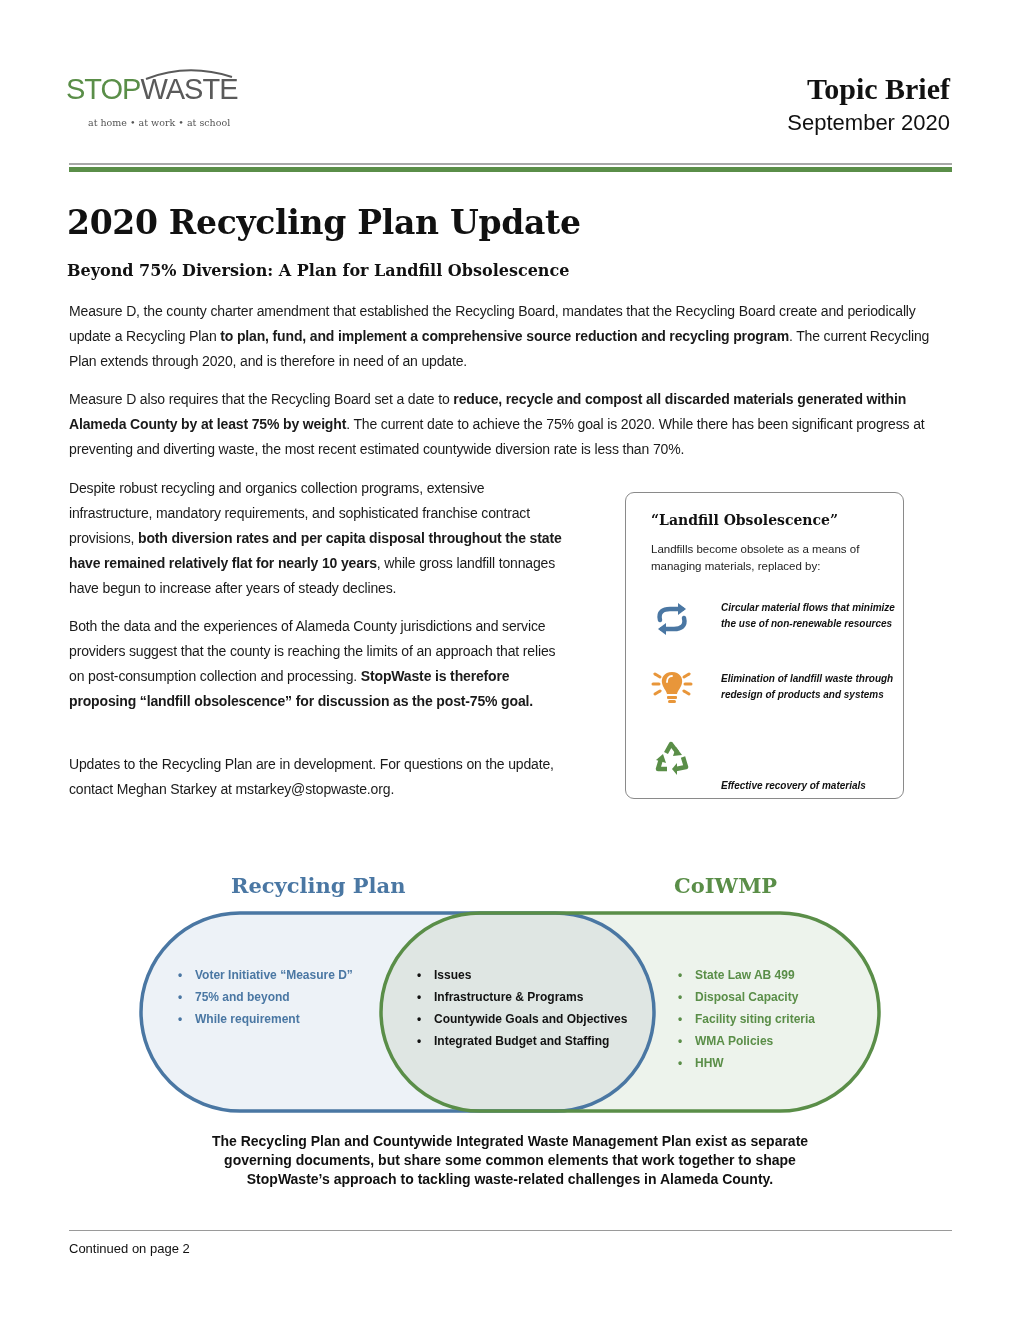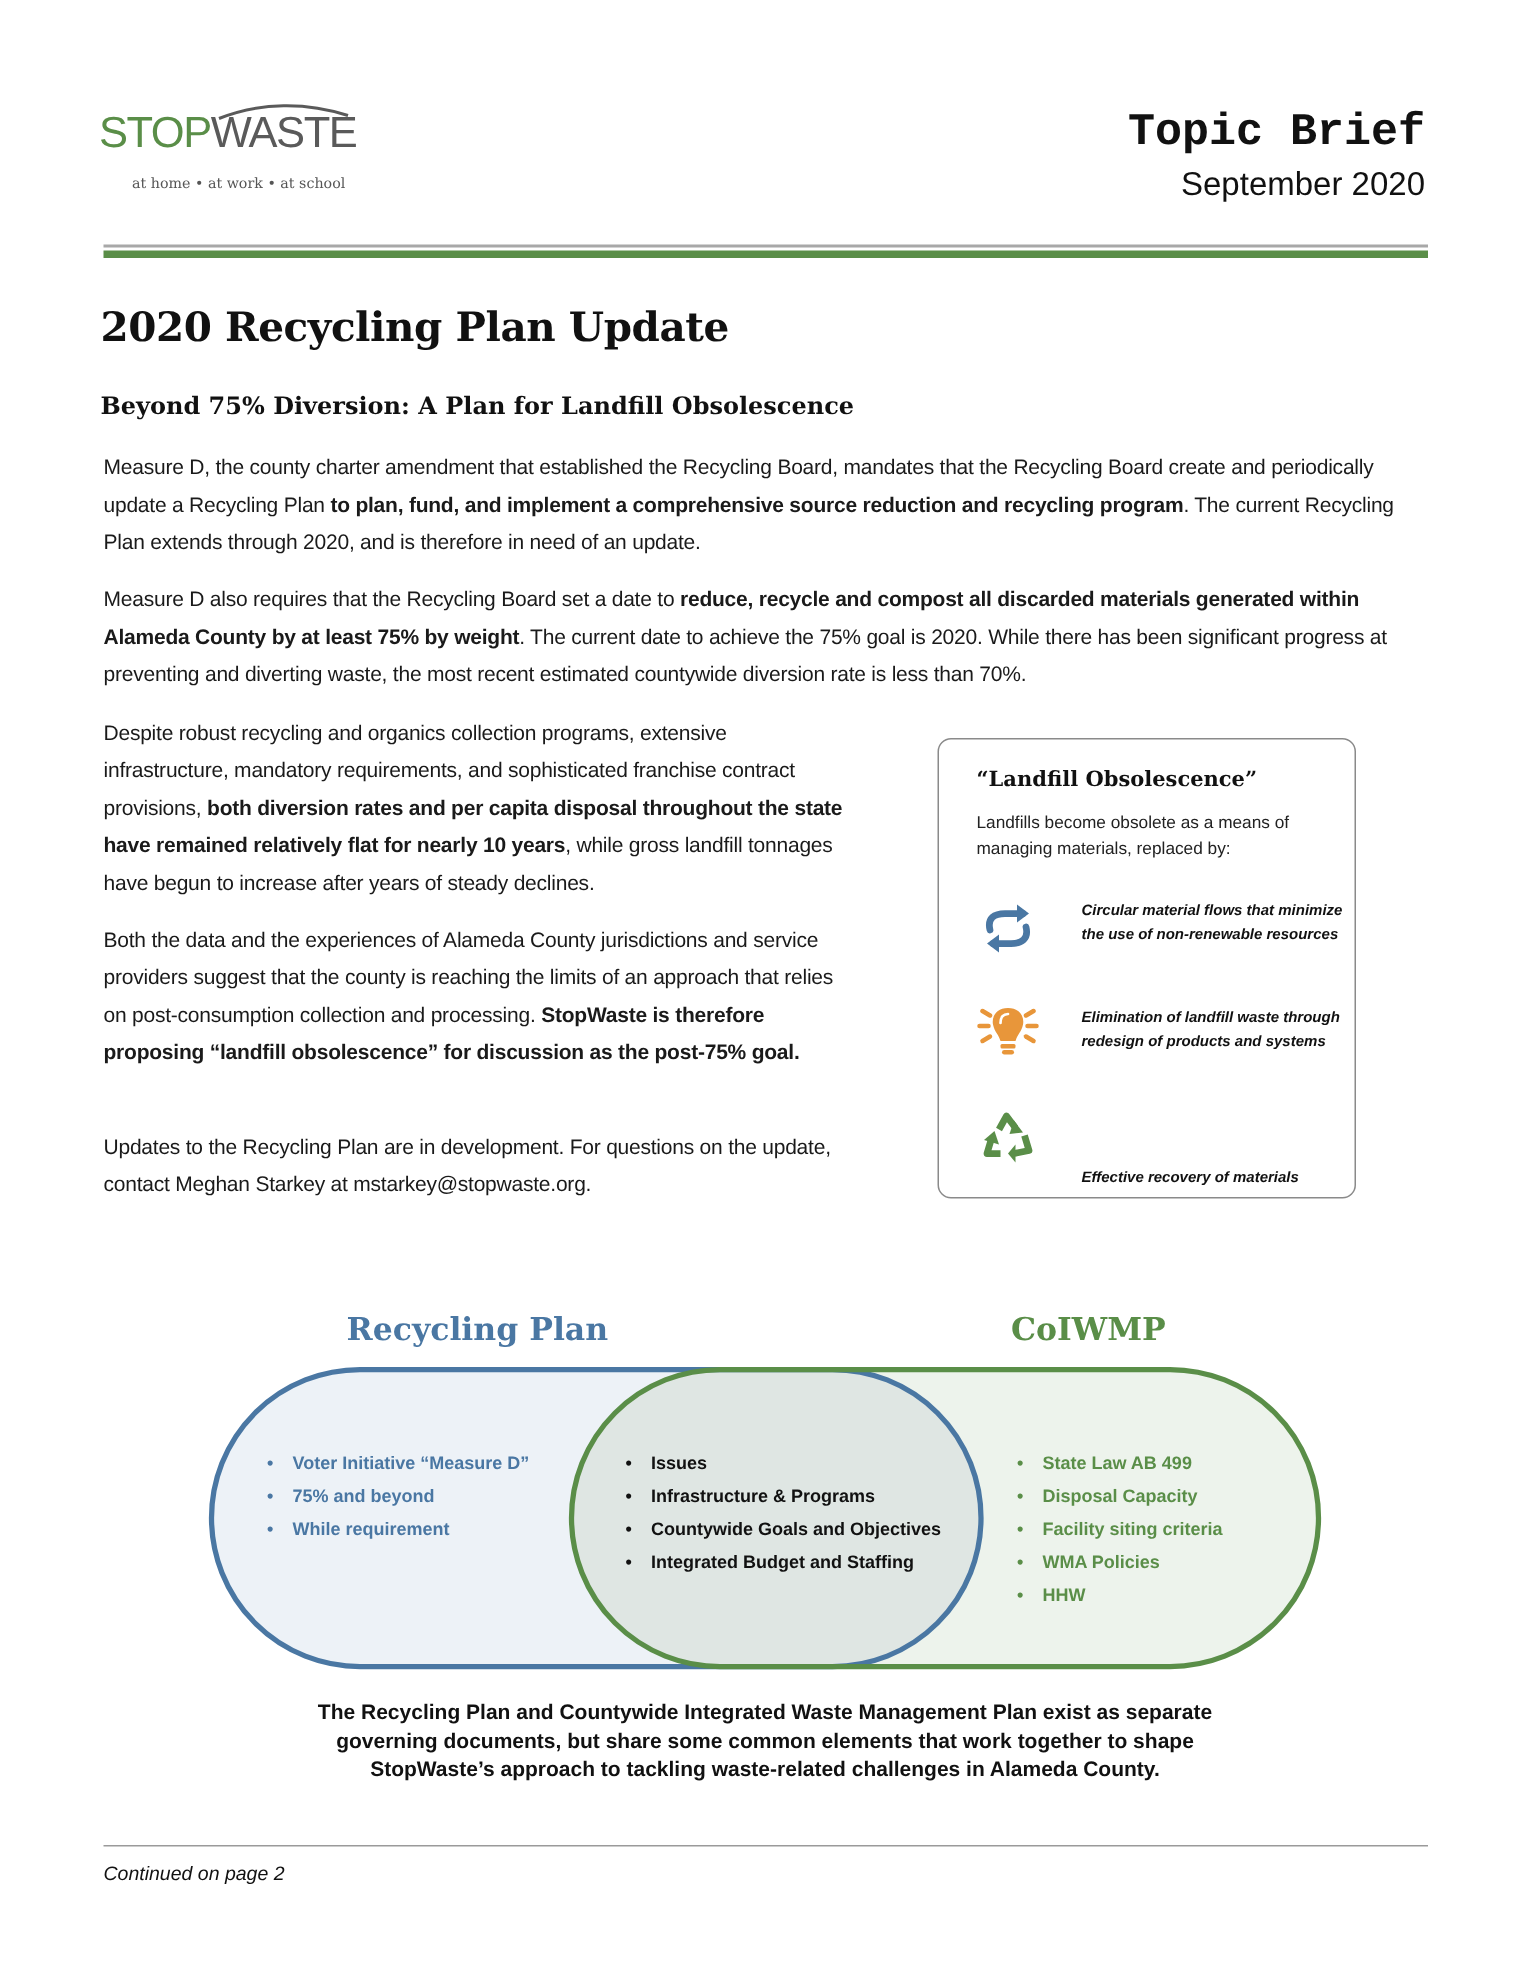--- a/index.html
+++ b/index.html
@@ -7,28 +7,28 @@
   .abs { position: absolute; }
 
   
   .logo { left: 66px; top: 66px; width: 180px; height: 70px; }
   .logo-word { position: absolute; left: 0; top: 0; font-family: Liberation Sans, sans-serif; font-size: 29px; letter-spacing: -1px; line-height: 46px; white-space: nowrap; }
   .logo-stop { color: #5a8e48; }
   .logo-waste { color: #5a5a5a; }
   .logo-tag { position: absolute; left: 22px; top: 51px; font-family: "DejaVu Serif", serif; font-size: 9.5px; color: #555; white-space: nowrap; }
   .logo-swoosh { position: absolute; left: 78px; top: 2px; }
 
-  .brief-title { right: 70px; top: 72px; font-family: Liberation Mono, monospace; font-weight: bold; font-size: 30px; color: #111; text-align: right; white-space: nowrap; }
+  .brief-title { right: 70px; top: 72px; font-family: Liberation Serif, serif; font-weight: bold; font-size: 30px; color: #111; text-align: right; white-space: nowrap; }
   .brief-date { right: 70px; top: 110px; font-family: "Liberation Sans", sans-serif; font-size: 22px; color: #111; text-align: right; white-space: nowrap; }
 
   .rule-thin { left: 69px; top: 163px; width: 883px; height: 2px; background: #a8a8a8; }
   .rule-green { left: 69px; top: 167px; width: 883px; height: 5px; background: #5a8e48; }
 
   
-  .h1 { left: 67px; top: 203px; font-family: "DejaVu Serif", serif; font-weight: bold; font-size: 27px; color: #111; white-space: nowrap; letter-spacing: -0.3px; }
+  .h1 { left: 67px; top: 203px; font-family: "DejaVu Serif", serif; font-weight: bold; font-size: 33px; color: #111; white-space: nowrap; letter-spacing: -0.3px; }
   .h2 { left: 67px; top: 261px; font-family: "DejaVu Serif", serif; font-weight: bold; font-size: 16px; color: #111; white-space: nowrap; }
 
   .para { font-family: "Liberation Sans", sans-serif; font-size: 14px; line-height: 25px; color: #1a1a1a; letter-spacing: -0.15px; }
   .para b { font-weight: bold; }
   .p1 { left: 69px; top: 299px; width: 885px; }
   .p2 { left: 69px; top: 387px; width: 885px; }
   .p3 { left: 69px; top: 476px; width: 500px; }
   .p4 { left: 69px; top: 614px; width: 500px; }
   .p5 { left: 69px; top: 752px; width: 500px; }
 
@@ -53,21 +53,21 @@
   .vlist { list-style: none; margin: 0; padding: 0; font-size: 12px; line-height: 22px; font-weight: bold; }
   .vlist li { position: relative; padding-left: 17px; white-space: nowrap; }
   .vlist li::before { content: "•"; position: absolute; left: 0; top: 0; }
   .vl-left { left: 178px; top: 964px; color: #4a77a3; }
   .vl-mid { left: 417px; top: 964px; color: #111; }
   .vl-right { left: 678px; top: 964px; color: #5a8e48; }
 
   .caption { left: 210px; top: 1132px; width: 600px; text-align: center; font-size: 14px; line-height: 19px; color: #111; font-weight: bold; }
 
   .rule-footer { left: 69px; top: 1230px; width: 883px; height: 1px; background: #9a9a9a; }
-  .footer { left: 69px; top: 1241px; font-size: 13px; font-style: italic; color: #111; white-space: nowrap; }
+  .footer { left: 69px; top: 1241px; font-size: 13px; color: #111; white-space: nowrap; }
 </style>
 </head>
 <body>
 
 <div class="abs logo">
   <svg class="logo-swoosh" width="90" height="14" viewBox="0 0 90 14">
     <path d="M2 11 C 30 0, 60 0, 88 9" stroke="#5a5a5a" stroke-width="2" fill="none"></path>
   </svg>
   <div class="logo-word"><span class="logo-stop">STOP</span><span class="logo-waste">WASTE</span></div>
   <div class="logo-tag">at home • at work • at school</div>

